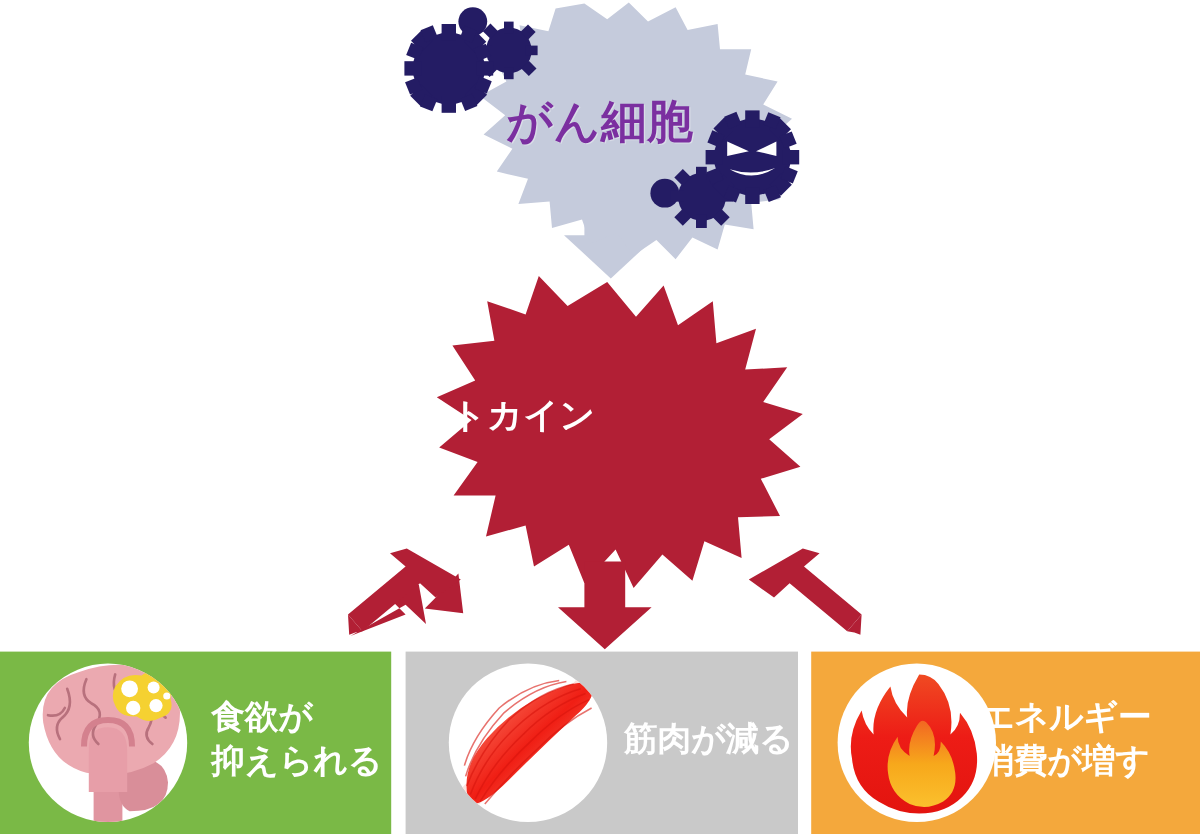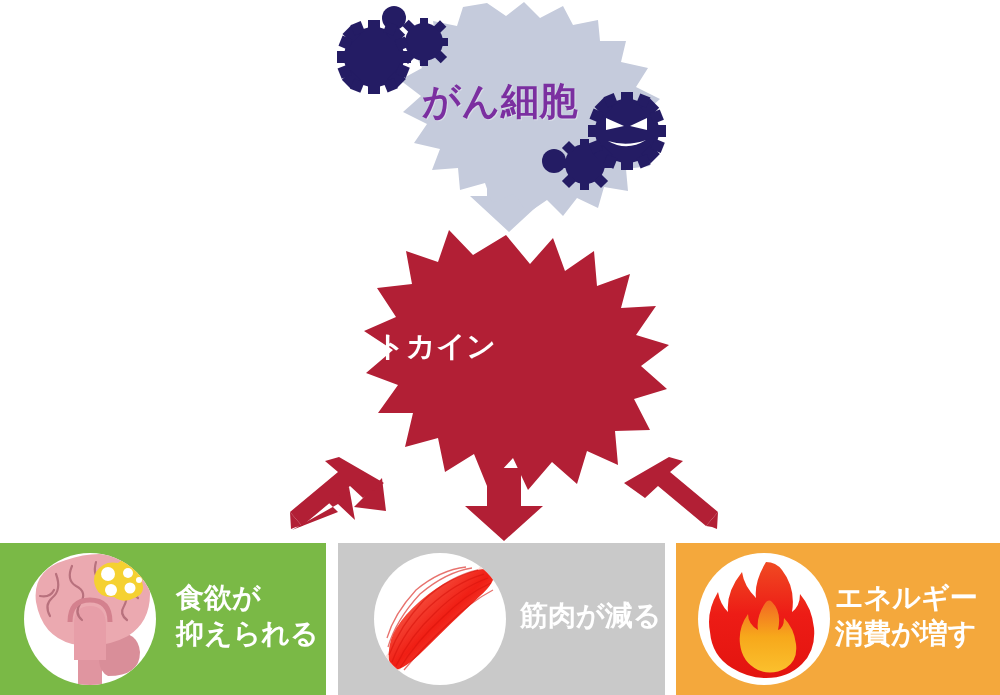--- a/index.html
+++ b/index.html
@@ -61,21 +61,21 @@
     position: absolute;
     color: #ffffff;
     font-weight: bold;
     font-size: 28px;
     line-height: 1.28;
     white-space: pre-line;
   }
 
   #panel-label-0 { left: 163px; top: 580px; margin-left: 13px; }
   #panel-label-1 { left: 500px; top: 598px; margin-left: 20px; }
-  #panel-label-2 { left: 835px; top: 580px; }
+  #panel-label-2 { left: 817px; top: 580px; }
 </style>
 </head>
 <body>
 
 <div id="stage">
 
   <svg class="svg-layer" viewBox="0 0 1000 695" xmlns="http://www.w3.org/2000/svg">
     <defs>
       <linearGradient id="gradMuscle" x1="0" y1="0" x2="1" y2="1">
         <stop offset="0%" stop-color="#fbd9d3"></stop>

